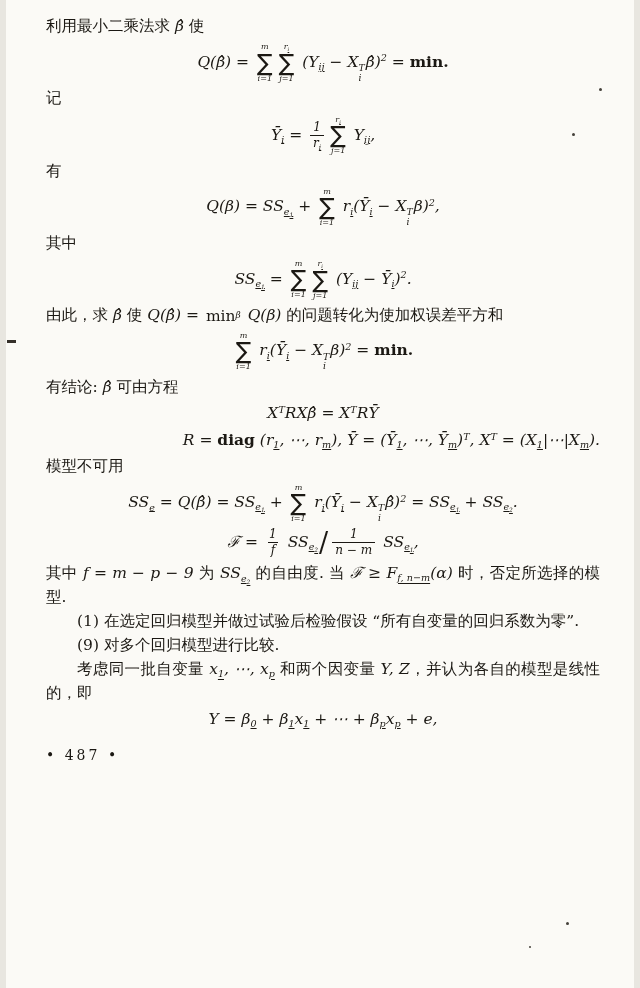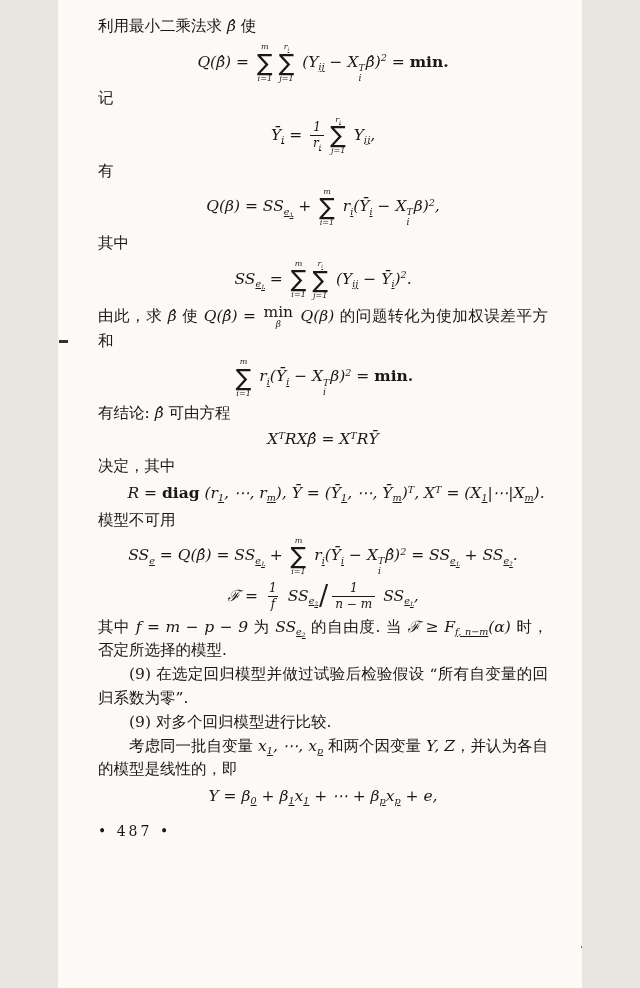--- a/index.html
+++ b/index.html
@@ -1,18 +1,18 @@
 <!DOCTYPE html>
 <html><head>
 <meta charset="utf-8">
 <style>
   html,body{margin:0;padding:0;background:#e8e6e0;}
   .page{
     position:relative;
-    width:524px;height:988px;
+    width:628px;height:988px;
     box-sizing:border-box;
     margin:0 auto;
     padding:14px 34px 0 40px;
     background:#fbfaf6;
     color:#1b1813;
     font-family:"DejaVu Serif","Liberation Serif",serif;
     font-size:15.5px;
     overflow:hidden;
   }
   .line,.para{
@@ -21,21 +21,21 @@
     text-align:justify;
     font-style:normal;
   }
   .ind{text-indent:2em;}
   .formula{
     margin:4px 0;
     text-align:center;
     font-style:italic;
     line-height:1.4;
   }
-  .formula.left{text-align:center;padding-left:26px;}
+  .formula.left{text-align:right;padding-left:26px;}
   .it{font-style:italic;}
   .rm{font-style:normal;font-weight:bold;}
   sub,sup{font-size:0.62em;line-height:1;}
   sub{vertical-align:-0.35em;text-decoration:underline;}
   sup{vertical-align:0.55em;}
   
   .ss{
     display:inline-flex;flex-direction:column;align-items:flex-start;
     font-size:0.6em;line-height:1.05;vertical-align:-0.45em;
     margin:0 1px 0 0;
@@ -52,21 +52,21 @@
   }
   
   .frac{
     display:inline-flex;flex-direction:column;align-items:center;
     vertical-align:middle;margin:0 3px;
   }
   .frac .num,.frac .den{font-size:0.78em;line-height:1.25;padding:0 3px;text-align:center;}
   .frac .den{border-top:1px solid currentColor;}
   
   .munder{
-    display:inline-flex;flex-direction:column;align-items:center;
+    display:inline-flex;flex-direction:row;align-items:center;
     vertical-align:middle;margin:0 2px;
   }
   .munder .um{line-height:1.05;}
   .munder .ub{font-size:0.58em;line-height:1.1;}
   .bigslash{font-size:1.75em;font-style:normal;vertical-align:middle;line-height:0.8;margin:0 1px;}
   .footer{
     margin-top:16px;
     font-size:14px;
     letter-spacing:3px;
     font-style:normal;
@@ -151,21 +151,20 @@
         <span class="lim">i=1</span>
       </span> r<sub>i</sub>(Ȳ<sub>i</sub> − X<span class="ss">
         <span class="ss-t">T</span>
         <span class="ss-b">i</span>
       </span>β)<sup>2</sup> = <span class="rm">min.</span></div>
 
   <p class="line">有结论: <span class="it">β̂</span> 可由方程</p>
 
   <div class="formula">X<sup>T</sup>RXβ̂ = X<sup>T</sup>RȲ</div>
 
-  <p class="line">决定，其中</p>
 
   <div class="formula left">R = <span class="rm">diag</span> (r<sub>1</sub>, ⋯, r<sub>m</sub>),  Ȳ = (Ȳ<sub>1</sub>, ⋯, Ȳ<sub>m</sub>)<sup>T</sup>,  X<sup>T</sup> = (X<sub>1</sub>|⋯|X<sub>m</sub>).</div>
 
   <p class="line">模型不可用</p>
 
   <div class="formula">SS<sub>e</sub> = Q(β̂) = SS<sub>e<sub>1</sub></sub> + <span class="sum">
         <span class="lim">m</span>
         <span class="sig">∑</span>
         <span class="lim">i=1</span>
       </span> r<sub>i</sub>(Ȳ<sub>i</sub> − X<span class="ss">
@@ -177,21 +176,21 @@
   <div class="formula">ℱ = <span class="frac">
         <span class="num">1</span>
         <span class="den">f</span>
       </span> SS<sub>e<sub>2</sub></sub><span class="bigslash">/</span><span class="frac">
         <span class="num">1</span>
         <span class="den">n − m</span>
       </span> SS<sub>e<sub>1</sub></sub>,</div>
 
   <p class="para">其中 <span class="it">f = m − p − 9</span> 为 <span class="it">SS<sub>e<sub>2</sub></sub></span> 的自由度.  当 <span class="it">ℱ ≥ F<sub>f, n−m</sub>(α)</span> 时，否定所选择的模型.</p>
 
-  <p class="para ind">(9) 在选定回归模型并做过试验后检验假设 “所有自变量的回归系数为零”.</p>
+  <p class="para ind">(1) 在选定回归模型并做过试验后检验假设 “所有自变量的回归系数为零”.</p>
 
 
   <p class="para ind">(9) 对多个回归模型进行比较.</p>
 
   <p class="para ind">考虑同一批自变量 <span class="it">x<sub>1</sub>, ⋯, x<sub>p</sub></span> 和两个因变量 <span class="it">Y, Z</span>，并认为各自的模型是线性的，即</p>
 
   <div class="formula">Y = β<sub>0</sub> + β<sub>1</sub>x<sub>1</sub> + ⋯ + β<sub>p</sub>x<sub>p</sub> + e,</div>
 
   <div class="footer">• 487 •</div>
 

